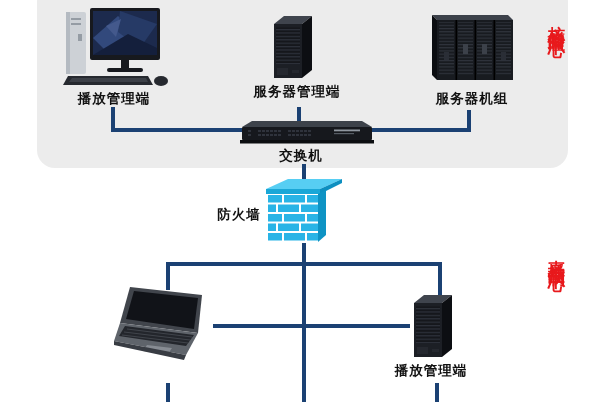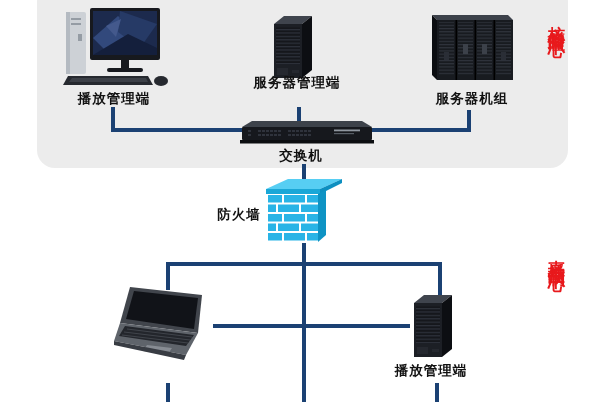--- a/index.html
+++ b/index.html
@@ -104,21 +104,21 @@
         </pattern>
       </defs>
       <polygon points="8,12 36,12 46,4 18,4" fill="#3f444d"></polygon>
       <polygon points="36,12 46,4 46,58 36,66" fill="#0c0e12"></polygon>
       <rect x="8" y="12" width="28" height="54" fill="#1c1f25"></rect>
       <rect x="10" y="15" width="24" height="38" fill="url(#ventA)"></rect>
       <rect x="11" y="56" width="11" height="7" fill="#25282f"></rect>
       <rect x="26" y="58" width="7" height="3" fill="#25282f"></rect>
     </svg>
   </div>
-  <div class="node-label" style="left:297px; top:74px;">服务器管理端</div>
+  <div class="node-label" style="left:297px; top:83px;">服务器管理端</div>
 
   <div class="node-icon" style="left:427px; top:12px;">
     <svg width="92" height="72" viewBox="0 0 92 72">
       <defs>
         <pattern id="ventB" width="18" height="3.2" patternUnits="userSpaceOnUse">
           <rect width="18" height="3.2" fill="#181b20"></rect>
           <rect width="18" height="1.1" fill="#30343d"></rect>
         </pattern>
       </defs>
       <polygon points="10,8 86,8 81,3 5,3" fill="#3c414a"></polygon>

